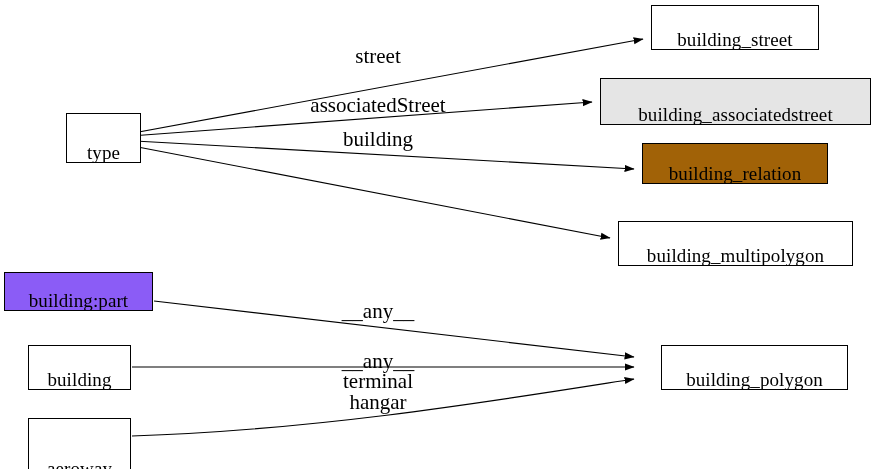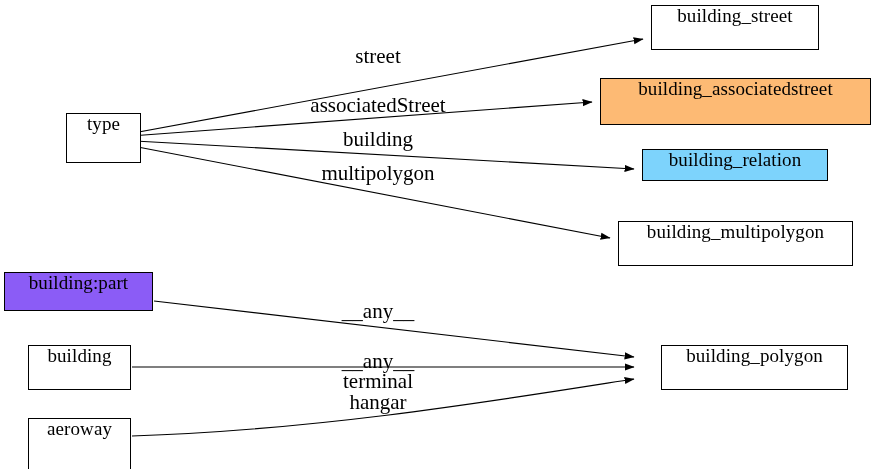--- a/index.html
+++ b/index.html
@@ -25,21 +25,21 @@
     top: 0;
     width: 875px;
     height: 469px;
   }
   .node {
     position: absolute;
     box-sizing: border-box;
     border: 1px solid #000000;
     background: #ffffff;
     display: flex;
-    align-items: flex-start;
+    align-items: flex-end;
     justify-content: center;
     color: #000000;
     font-size: 19px;
     line-height: 1;
     white-space: nowrap;
     letter-spacing: 0.1px;
   }
   .node-label {
     display: block;
     pointer-events: none;
@@ -68,35 +68,34 @@
       <path d="M117,137 L592,102" fill="none" stroke="#000000" stroke-width="1.15" marker-end="url(#arrowhead)"></path>
       <path d="M117,140 L634,169" fill="none" stroke="#000000" stroke-width="1.15" marker-end="url(#arrowhead)"></path>
       <path d="M117,143 L610,238" fill="none" stroke="#000000" stroke-width="1.15" marker-end="url(#arrowhead)"></path>
       <path d="M154,301 L634,357" fill="none" stroke="#000000" stroke-width="1.15" marker-end="url(#arrowhead)"></path>
       <path d="M132,367 L634,367" fill="none" stroke="#000000" stroke-width="1.15" marker-end="url(#arrowhead)"></path>
       <path d="M132,436 C320,430 500,400 634,379" fill="none" stroke="#000000" stroke-width="1.15" marker-end="url(#arrowhead)"></path>
     </svg>
 <div class="edge-label" style="left: 378px; top: 56px;">street</div>
     <div class="edge-label" style="left: 378px; top: 105px;">associatedStreet</div>
     <div class="edge-label" style="left: 378px; top: 139px;">building</div>
-    <div class="edge-label" style="left: 378px; top: 173px;">multipolygon</div>
     <div class="edge-label" style="left: 378px; top: 311px;">__any__</div>
     <div class="edge-label" style="left: 378px; top: 361px;">__any__</div>
     <div class="edge-label" style="left: 378px; top: 381px;">terminal</div>
     <div class="edge-label" style="left: 378px; top: 402px;">hangar</div>
     <div class="node" style="left: 42px; top: 113px; width: 75px; height: 50px; border-color: rgb(0, 0, 0); background: rgb(255, 255, 255); color: rgb(0, 0, 0); margin-left: 24px;">
       <span class="node-label">type</span>
     </div>
     <div class="node" style="left: 651px; top: 5px; width: 168px; height: 45px; border-color: rgb(0, 0, 0); background: rgb(255, 255, 255); color: rgb(0, 0, 0);">
       <span class="node-label">building_street</span>
     </div>
-    <div class="node" style="left: 600px; top: 78px; width: 271px; height: 47px; border-color: rgb(0, 0, 0); background: #fdba74; color: rgb(0, 0, 0);">
+    <div class="node" style="left: 600px; top: 78px; width: 271px; height: 47px; border-color: rgb(0, 0, 0); background: #e5e5e5; color: rgb(0, 0, 0);">
       <span class="node-label">building_associatedstreet</span>
     </div>
-    <div class="node" style="left: 642px; top: 149px; width: 186px; height: 32px; border-color: rgb(0, 0, 0); background: #7dd3fc; color: rgb(0, 0, 0);">
+    <div class="node" style="left: 642px; top: 143px; width: 186px; height: 41px; border-color: rgb(0, 0, 0); background: #a16207; color: rgb(0, 0, 0);">
       <span class="node-label">building_relation</span>
     </div>
     <div class="node" style="left: 618px; top: 221px; width: 235px; height: 45px; border-color: rgb(0, 0, 0); background: rgb(255, 255, 255); color: rgb(0, 0, 0);">
       <span class="node-label">building_multipolygon</span>
     </div>
     <div class="node" style="left: 4px; top: 272px; width: 149px; height: 39px; border-color: rgb(0, 0, 0); background: #8b5cf6; color: rgb(0, 0, 0);">
       <span class="node-label">building:part</span>
     </div>
     <div class="node" style="left: 28px; top: 345px; width: 103px; height: 45px; border-color: rgb(0, 0, 0); background: rgb(255, 255, 255); color: rgb(0, 0, 0);">
       <span class="node-label">building</span>

